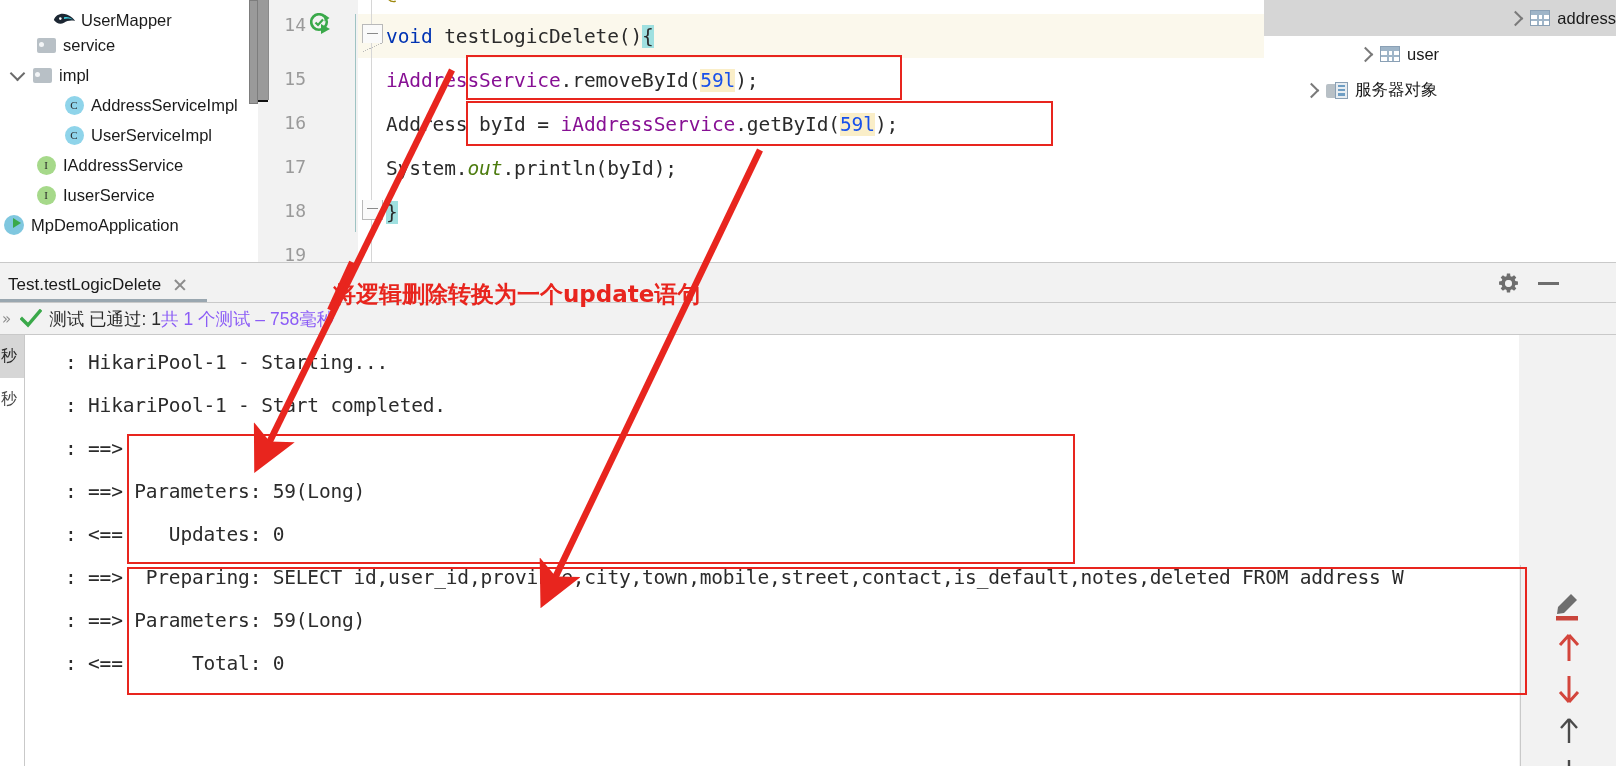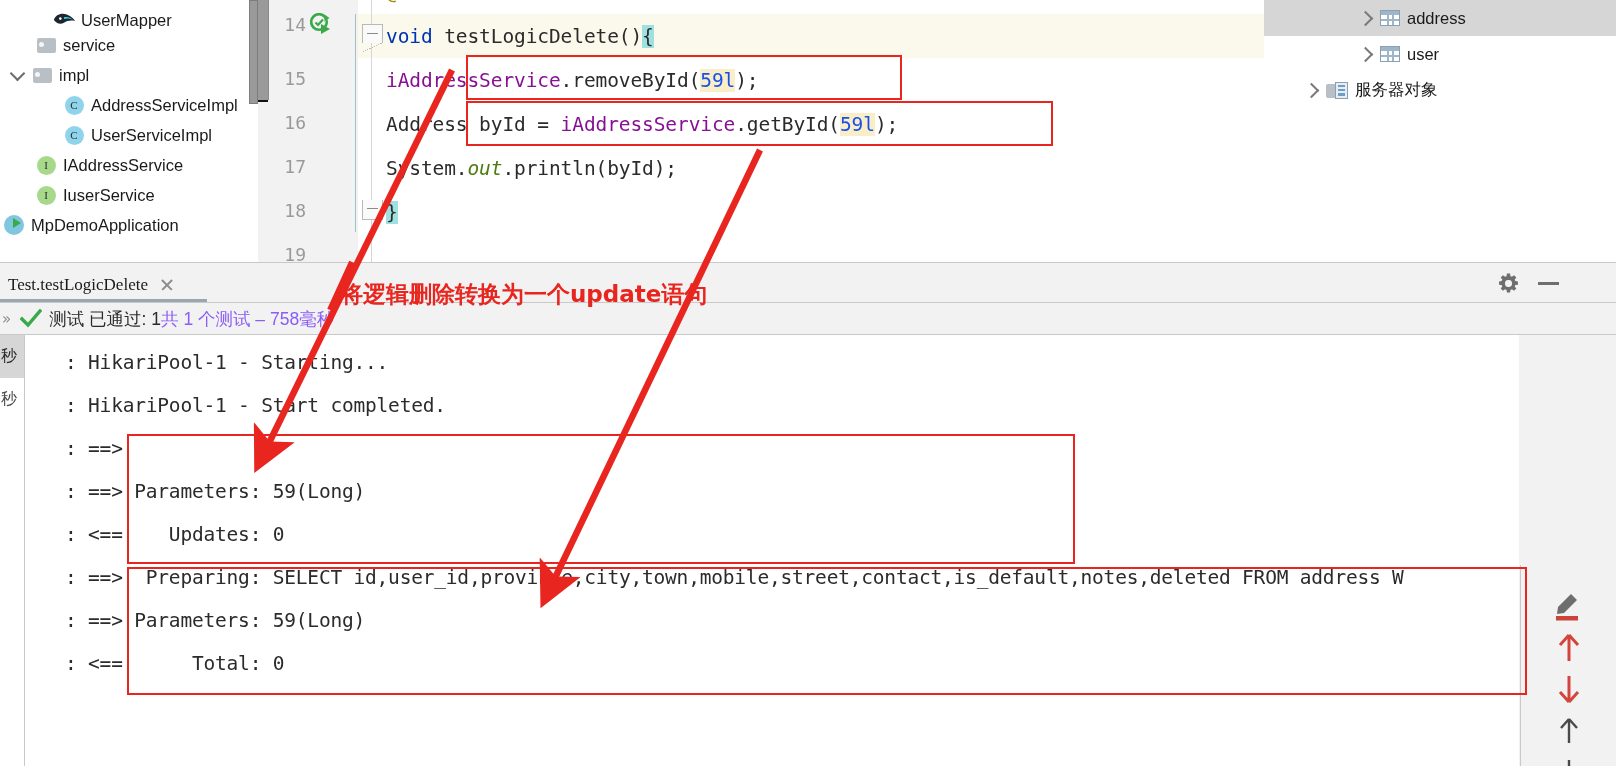--- a/index.html
+++ b/index.html
@@ -53,37 +53,37 @@
   .fld{color:#871094;}
   .num{color:#1750eb;}
   .stat{color:#4d7c0f;font-style:italic;}
   .brace-hl{background:#9fe0e0;}
   .num-hl{background:#faeec8;}
   .ann{color:#9e880d;}
 
   
   #db-tree{position:absolute;left:1264px;top:0;width:352px;height:262px;background:#ffffff;}
   .db-row{position:relative;height:36px;display:flex;align-items:center;font-size:16.5px;color:#1a1a1a;white-space:nowrap;}
-  .db-row.sel{background:#d6d6d6;}
+  .db-row.sel{background:#d6d6d6;justify-content:flex-end;}
   .db-chev{display:inline-block;width:9px;height:9px;border-right:2px solid #7a7a7a;border-bottom:2px solid #7a7a7a;transform:rotate(-45deg);}
   .tbl-ico{width:20px;height:16px;border:1.5px solid #8aa0b5;background:#fff;position:relative;box-sizing:border-box;}
   .tbl-ico:before{content:"";position:absolute;left:0;top:0;right:0;height:4px;background:#9fb5c8;}
   .tbl-ico:after{content:"";position:absolute;left:6px;top:4px;width:1.5px;bottom:0;background:#9fb5c8;
      box-shadow:5px 0 0 0 #9fb5c8, 0 -5px 0 -0.5px transparent;}
   .tbl-grid{position:absolute;left:0;top:8px;width:100%;height:1.5px;background:#9fb5c8;}
   .srv-ico{width:22px;height:17px;position:relative;}
   .srv-ico:before{content:"";position:absolute;left:0;top:2px;width:11px;height:14px;background:#b8c0c6;border-radius:2px;}
   .srv-ico:after{content:"";position:absolute;left:9px;top:0;width:13px;height:17px;background:#e7edf2;border:1.5px solid #8aa0b5;box-sizing:border-box;}
   .srv-lines{position:absolute;left:12px;top:3px;width:7px;height:11px;
     background:linear-gradient(to bottom,#6f9ec4 0,#6f9ec4 2px,transparent 2px,transparent 4px,#6f9ec4 4px,#6f9ec4 6px,transparent 6px,transparent 8px,#6f9ec4 8px,#6f9ec4 10px);z-index:2;}
 
   
   #runner{position:absolute;left:0;top:262px;width:1616px;height:504px;background:#f2f2f2;border-top:1px solid #c9c9c9;}
   #runner-tabbar{position:absolute;left:0;top:0;width:1616px;height:40px;background:#f2f2f2;}
-  #tab{position:absolute;left:8px;top:5px;height:33px;display:flex;align-items:center;font-size:17px;color:#1a1a1a;font-family:Liberation Serif, serif;}
+  #tab{position:absolute;left:8px;top:5px;height:33px;display:flex;align-items:center;font-size:17px;color:#1a1a1a;}
   #tab-underline{position:absolute;left:0;top:36px;width:207px;height:3px;background:#9aa7b0;}
   .tab-close{display:inline-block;margin-left:12px;width:14px;height:14px;position:relative;}
   .tab-close:before,.tab-close:after{content:"";position:absolute;left:0;top:6px;width:14px;height:1.6px;background:#8c8c8c;}
   .tab-close:before{transform:rotate(45deg);}
   .tab-close:after{transform:rotate(-45deg);}
   #gear{position:absolute;left:1498px;top:10px;width:21px;height:21px;}
   #minimize{position:absolute;left:1538px;top:19px;width:21px;height:3px;background:#6e6e6e;}
   #runner-tabbar-border{position:absolute;left:0;top:39px;width:1616px;height:1px;background:#c9c9c9;}
 
   
@@ -104,21 +104,21 @@
   .cline{position:absolute;left:0;height:43px;display:flex;align-items:center;
      font-family:"DejaVu Sans Mono",monospace;font-size:19.5px;white-space:pre;color:#2b2b2b;letter-spacing:-0.2px;}
 
   
   #vtoolbar{position:absolute;left:1520px;top:302px;width:96px;height:464px;background:#f2f2f2;border-left:1px solid #c9c9c9;}
   .vbtn{position:absolute;left:28px;width:40px;height:40px;}
 
   
   #overlay{position:absolute;left:0;top:0;width:1616px;height:766px;pointer-events:none;}
   .rbox{position:absolute;border:2.5px solid #e8251e;box-sizing:border-box;}
-  #annot-text{position:absolute;left:340px;top:279px;font-size:23px;font-weight:bold;color:#e8251e;
+  #annot-text{position:absolute;left:333px;top:279px;font-size:23px;font-weight:bold;color:#e8251e;
      font-family:"DejaVu Sans","Liberation Sans",sans-serif;white-space:nowrap;letter-spacing:0px;}
 </style>
 </head>
 <body>
 
 <div id="top-area">
 
   <div id="project-tree">
     <div class="tree-row" style="padding-left:52px;align-items:flex-end;">
       <span class="ico">

